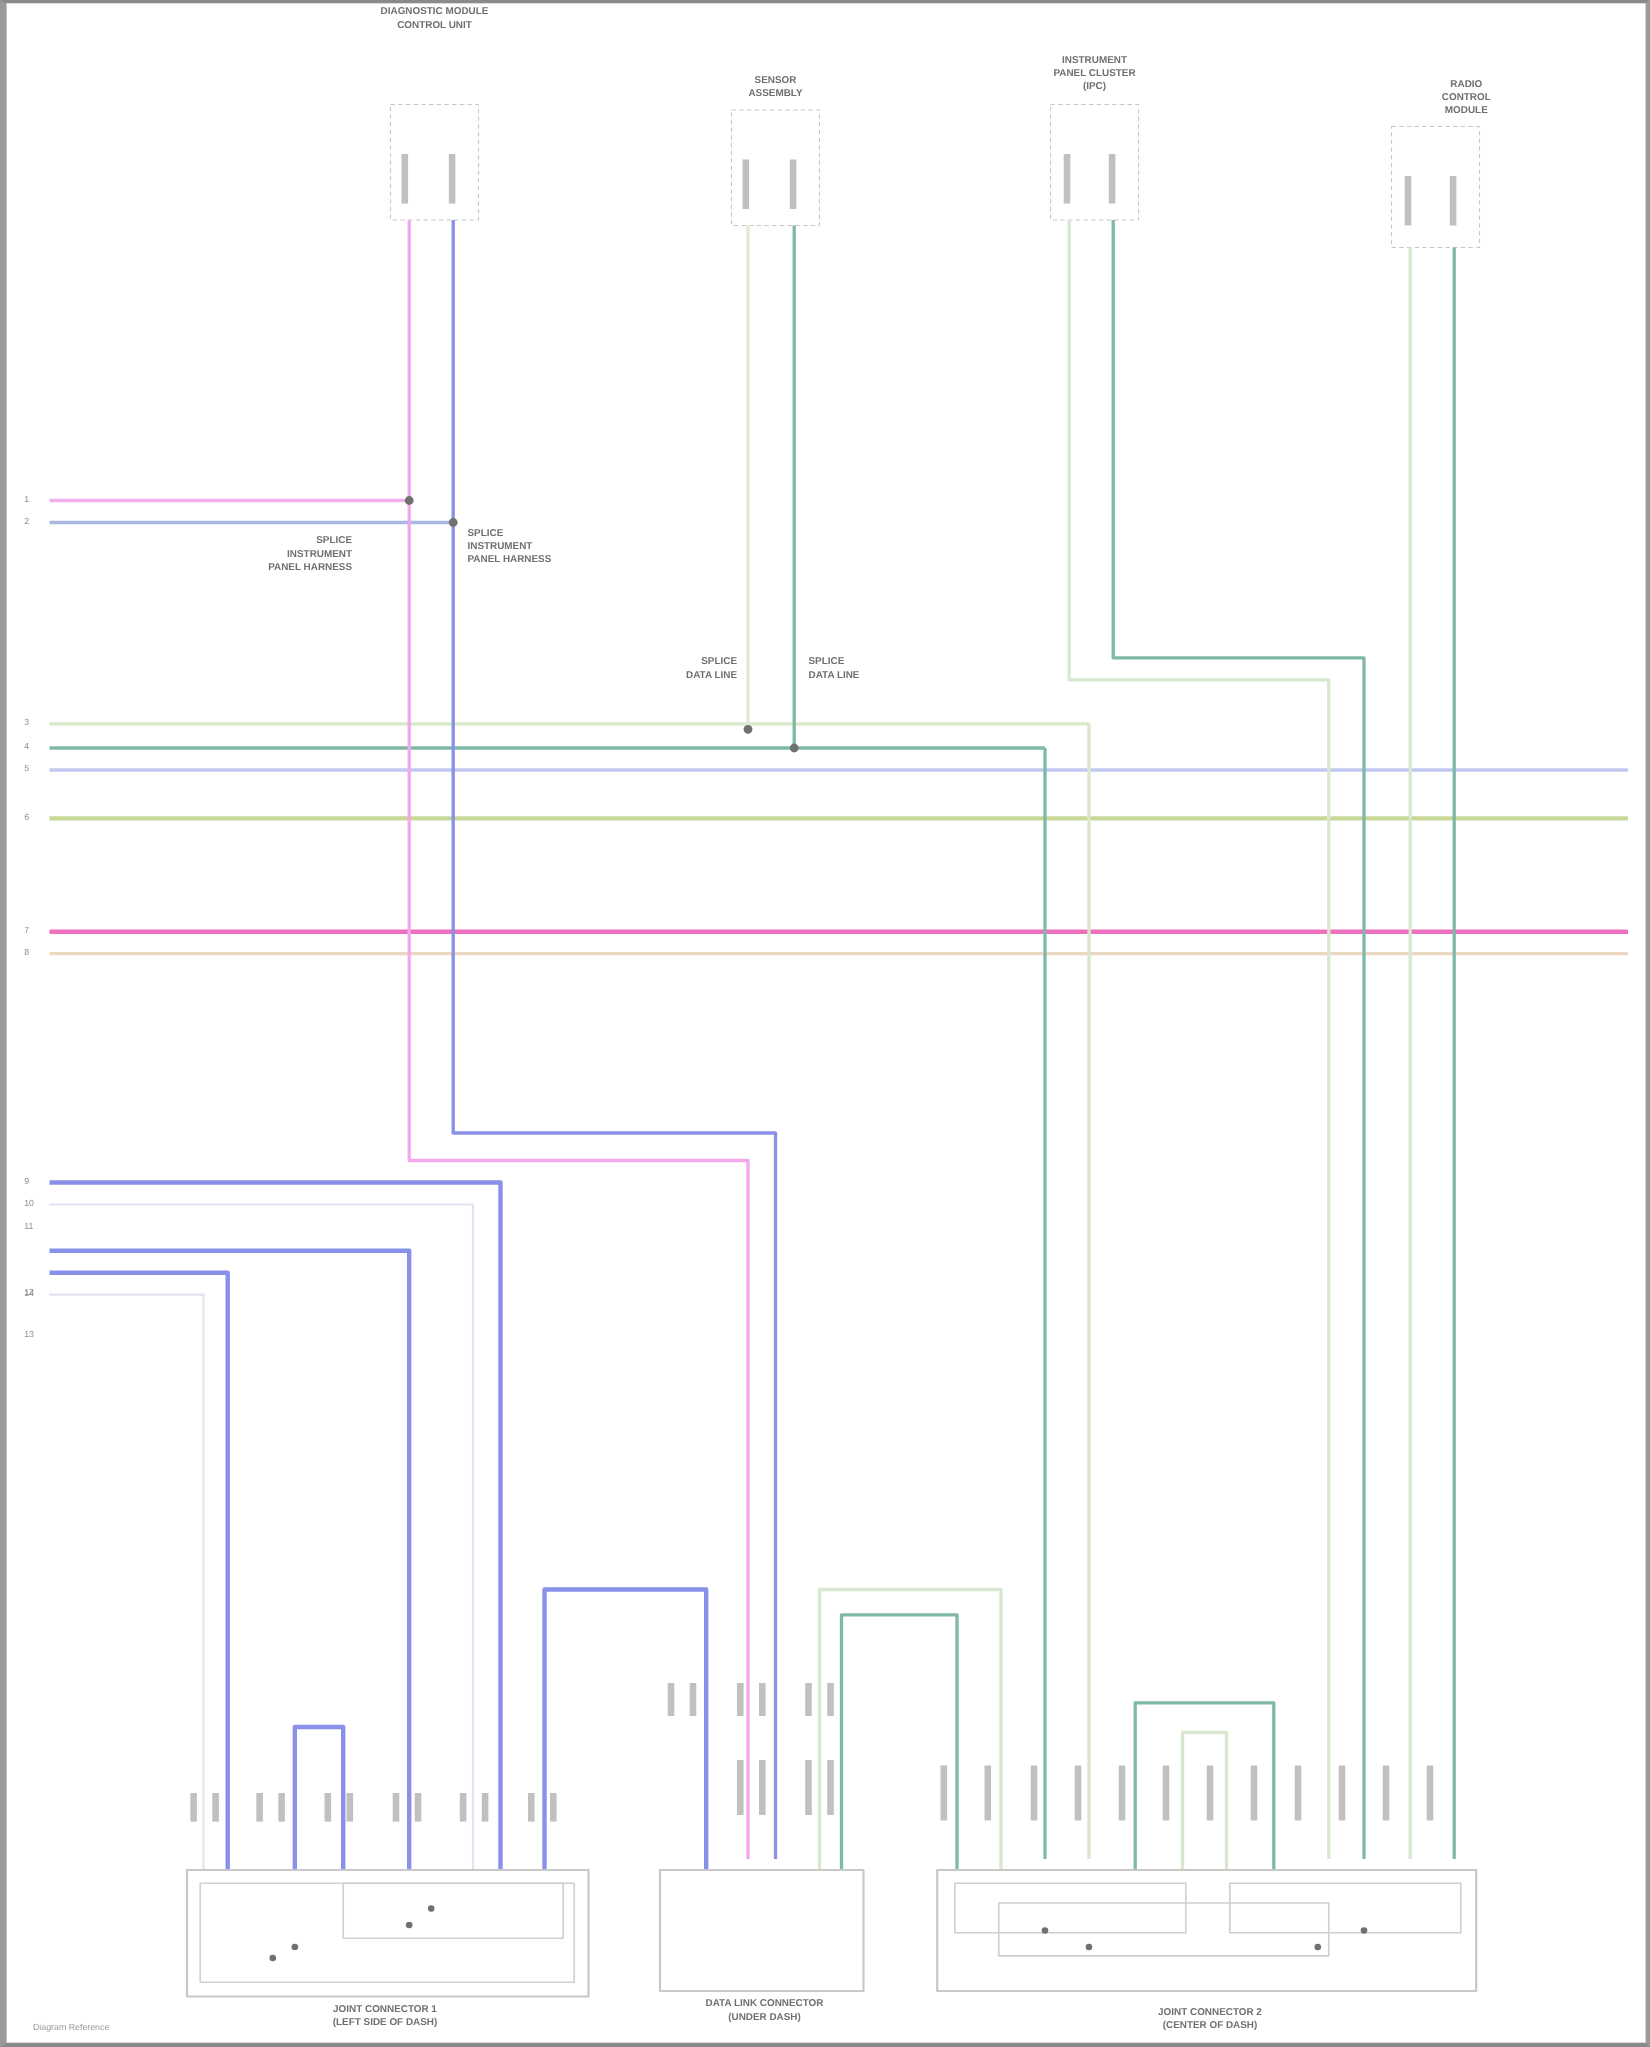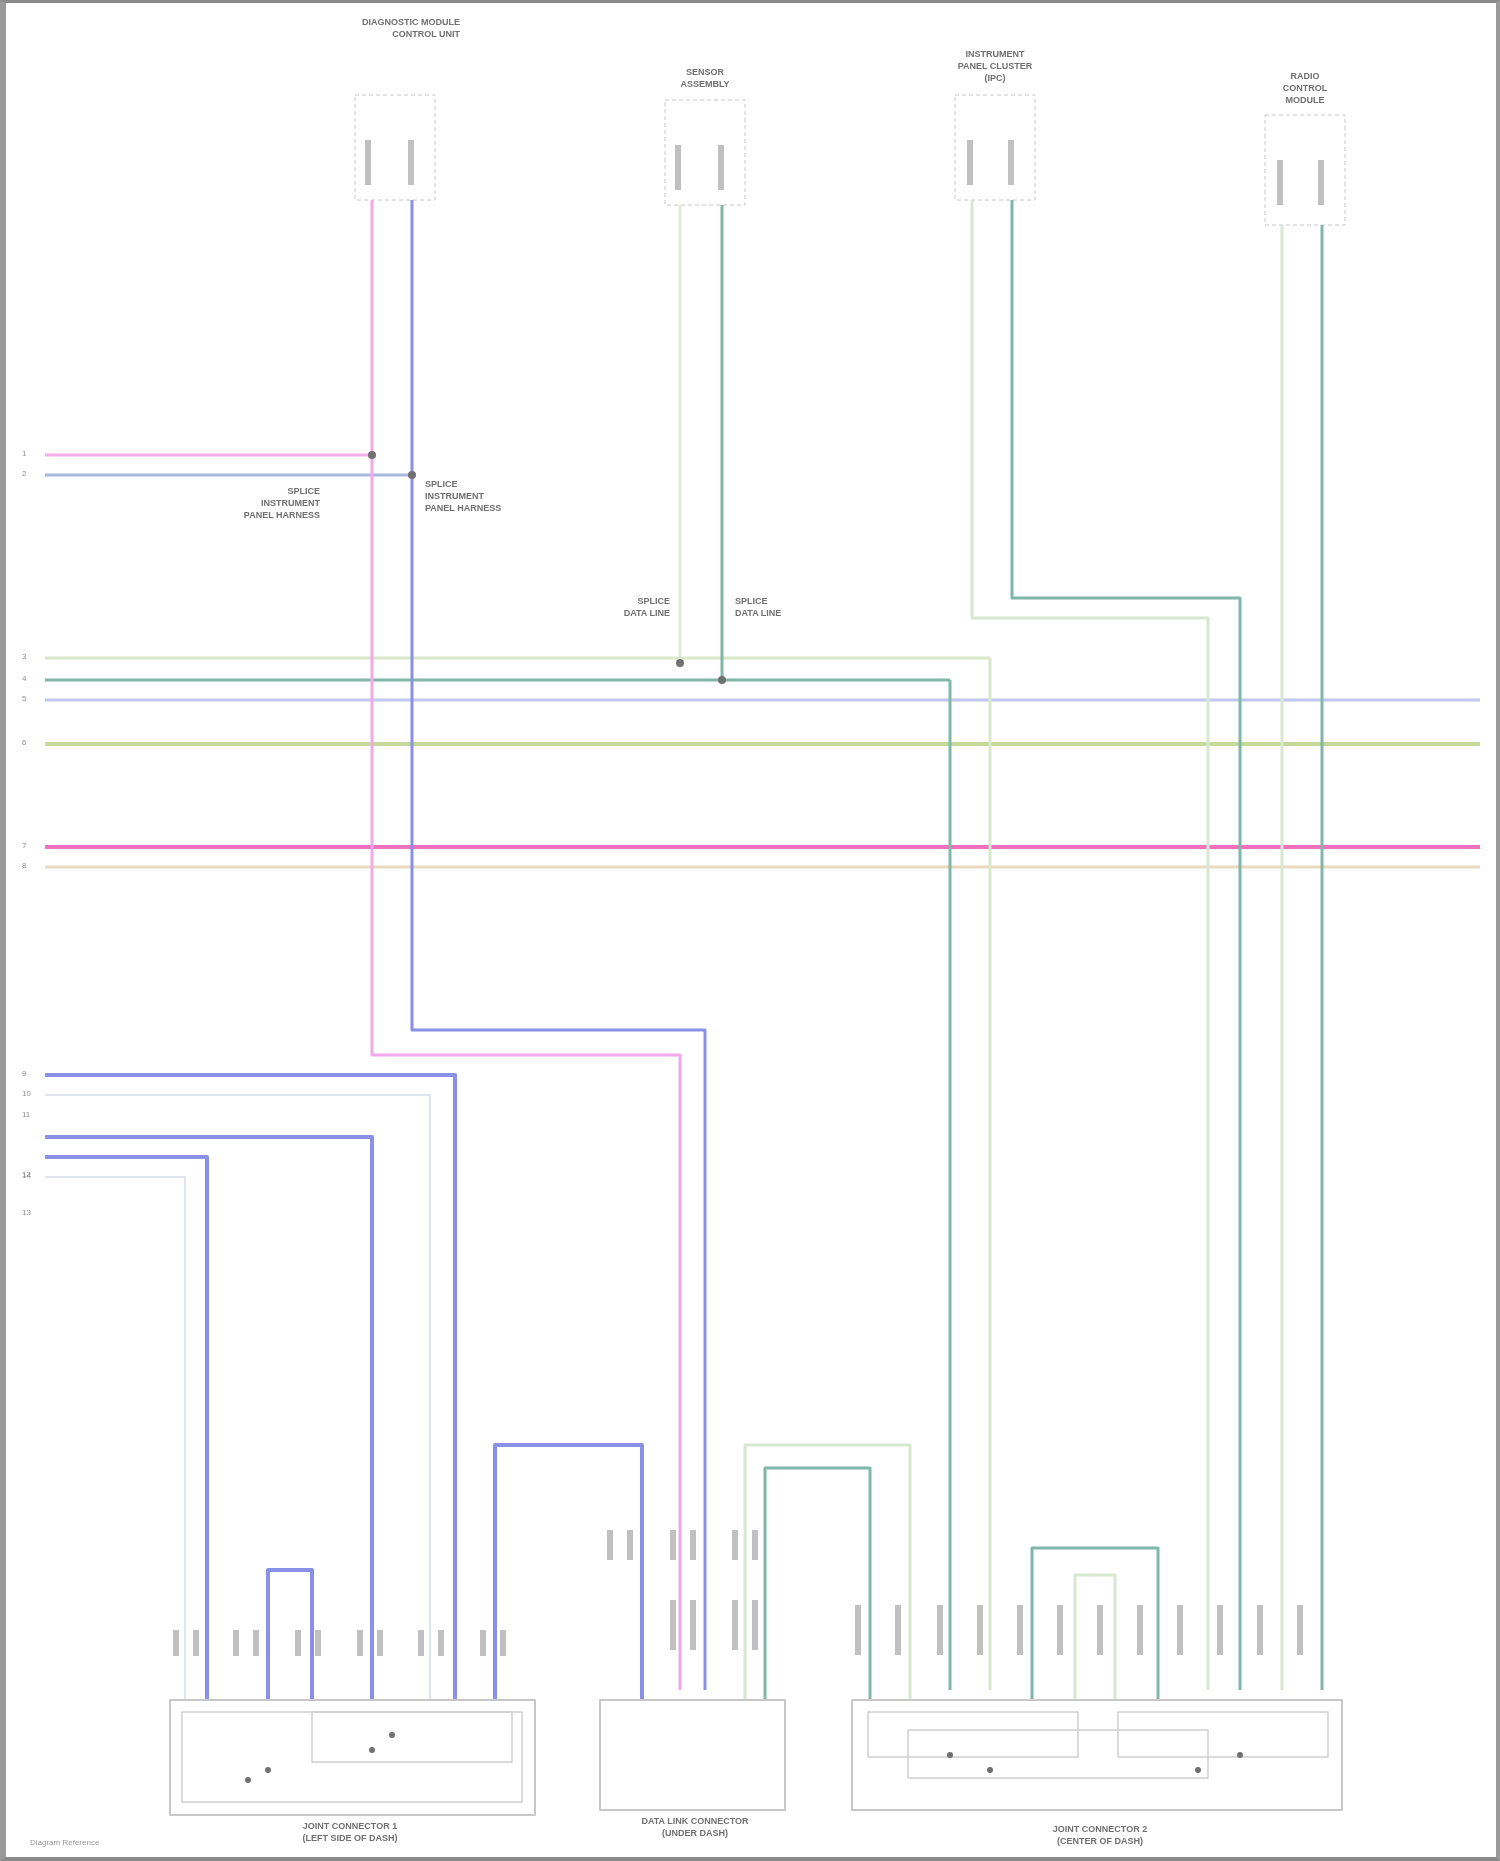--- a/index.html
+++ b/index.html
@@ -128,28 +128,28 @@
       <circle cx="268" cy="1770" r="3"></circle>
     <circle cx="372" cy="1750" r="3"></circle>
       <circle cx="392" cy="1735" r="3"></circle>
     <circle cx="990" cy="1770" r="3"></circle>
       <circle cx="950" cy="1755" r="3"></circle>
     <circle cx="1198" cy="1770" r="3"></circle>
       <circle cx="1240" cy="1755" r="3"></circle>
   </g>
 </svg>
 
-<div class="lbl" style="left:330px;top:16px;width:130px;text-align:right;">DIAGNOSTIC MODULE
+<div class="lbl" style="left:330px;top:4px;width:130px;">DIAGNOSTIC MODULE
 CONTROL UNIT</div>
 <div class="lbl" style="left:645px;top:66px;width:120px;">SENSOR
 ASSEMBLY</div>
 <div class="lbl" style="left:930px;top:48px;width:130px;">INSTRUMENT
 PANEL CLUSTER
 (IPC)</div>
-<div class="lbl" style="left:1245px;top:70px;width:120px;">RADIO
+<div class="lbl" style="left:1273px;top:70px;width:120px;">RADIO
 CONTROL
 MODULE</div>
 
 <div class="lbl right" style="left:210px;top:485px;width:110px;">SPLICE
 INSTRUMENT
 PANEL HARNESS</div>
 <div class="lbl left" style="left:425px;top:478px;width:120px;">SPLICE
 INSTRUMENT
 PANEL HARNESS</div>
 <div class="lbl right" style="left:555px;top:595px;width:115px;">SPLICE

